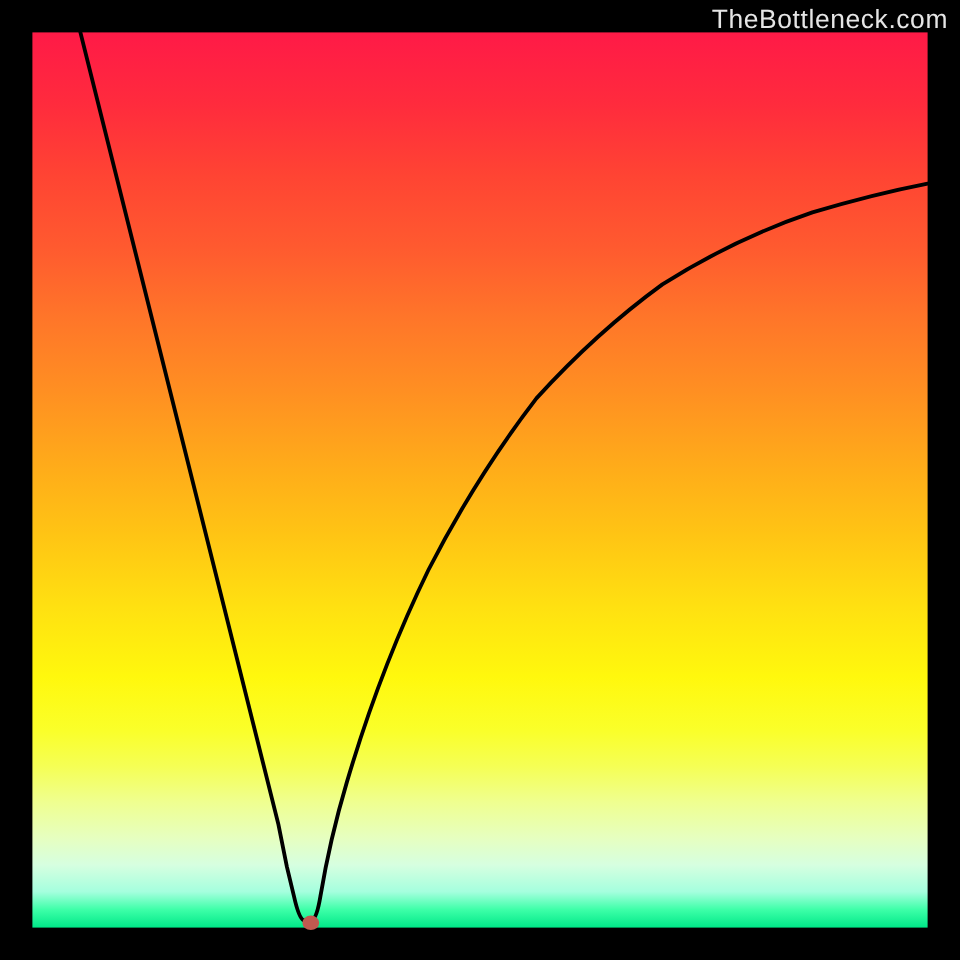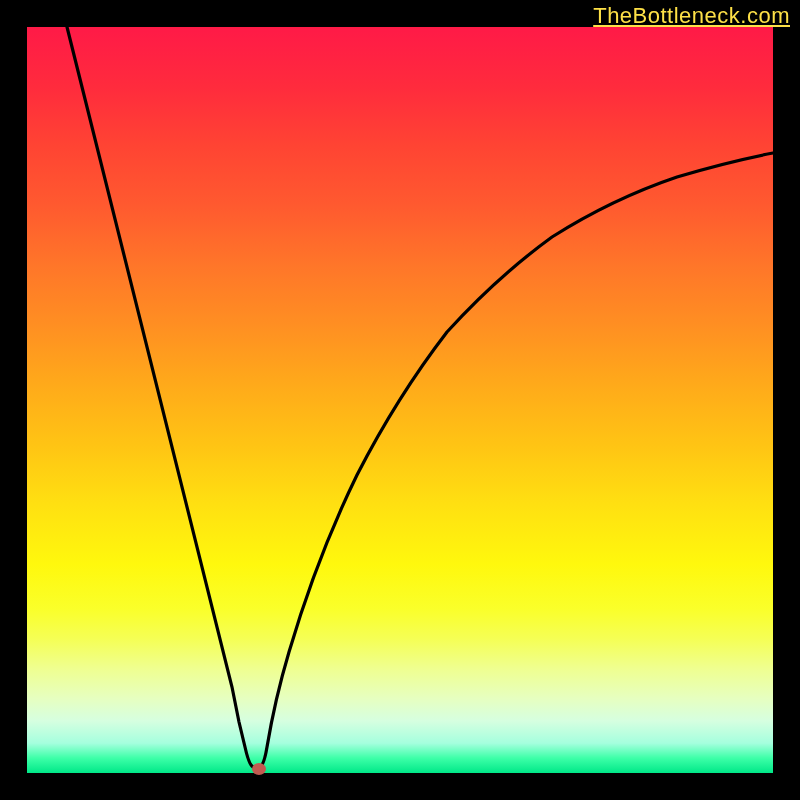--- a/index.html
+++ b/index.html
@@ -14,26 +14,25 @@
   .frame {
     position: relative;
     width: 800px;
     height: 800px;
     background: #000;
   }
   .watermark {
     position: absolute;
     top: 3px;
     right: 10px;
-    color: #fde047;
+    color: #e5e5e5;
     font-size: 22px;
     font-weight: 500;
     letter-spacing: 0.5px;
     z-index: 10;
-    text-decoration: underline;
   }
   .plot-area {
     position: absolute;
     left: 27px;
     top: 27px;
     width: 746px;
     height: 746px;
     background: linear-gradient(to bottom,
       #ff1a47 0%,
       #ff2b3d 8%,

